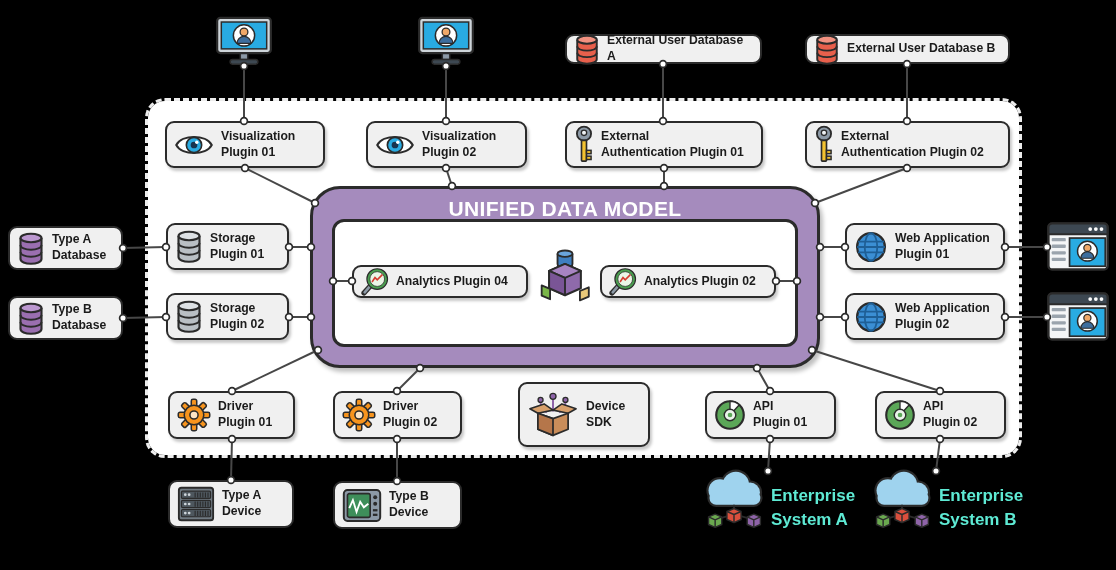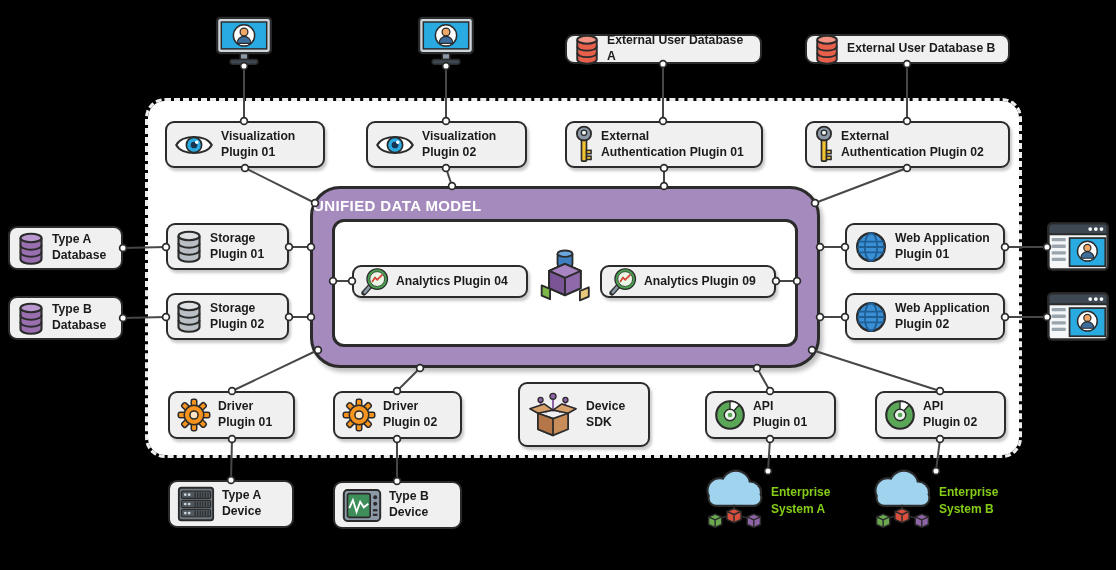--- a/index.html
+++ b/index.html
@@ -5,31 +5,31 @@
   * { margin:0; padding:0; box-sizing:border-box; }
   html,body { background:#000; }
   #stage { position:relative; width:1116px; height:570px; background:#000; overflow:hidden;
            font-family:"Liberation Sans",sans-serif; }
   #boundary { position:absolute; left:145px; top:98px; width:877px; height:360px;
               background:#fff; background-clip:padding-box; border:3px dashed #ededed;
               border-radius:20px; z-index:1; }
   #udm { position:absolute; left:310px; top:186px; width:510px; height:182px;
          background:#a58bbd; border:3px solid #2b2b2b; border-radius:30px;
          box-shadow:3px 4px 4px rgba(0,0,0,.25); z-index:2; }
-  #udm-title { position:absolute; top:8px; left:0; right:0; text-align:left;
-               color:#fff; font-weight:700; font-size:15px; letter-spacing:.4px; }
+  #udm-title { position:absolute; top:8px; left:0; right:0; text-align:center;
+               color:#fff; font-weight:700; font-size:21px; letter-spacing:.4px; }
   #udm-inner { position:absolute; left:19px; top:30px; width:466px; height:128px;
                background:#fff; border:3px solid #2b2b2b; border-radius:12px; }
   .node { position:absolute; display:flex; align-items:center; gap:7px;
           background:#f0f0f0; border:2.2px solid #2b2b2b; border-radius:9px;
           padding:2px 7px; box-shadow:2px 3px 3px rgba(0,0,0,.22); z-index:10; }
   .node .ic { flex:0 0 auto; }
   .lbl { font-size:12.2px; font-weight:700; color:#1b1b1b; line-height:1.28; white-space:pre-line; }
   .free { position:absolute; z-index:10; }
-  .ext-label { position:absolute; color:#84cc16; font-size:12px; font-weight:700;
+  .ext-label { position:absolute; color:#5eead4; font-size:17px; font-weight:700;
                line-height:1.4; white-space:pre-line; z-index:10; }
   #connectors { position:absolute; inset:0; width:1116px; height:570px;
                 pointer-events:none; z-index:50; }
   #connectors line { stroke:#474747; stroke-width:2; }
   #connectors .endpoint { fill:#fff; stroke:#2b2b2b; stroke-width:1.7; }
 </style>
 </head>
 <body>
 
 <div id="stage">
@@ -303,21 +303,21 @@
   <div class="node" style="left:352px;top:265px;width:176px;height:33px">
     <svg class="ic" width="28" height="28" viewBox="0 0 38 38">
         <use href="#sym-magnifier"></use>
       </svg>
     <div class="lbl">Analytics Plugin 04</div>
   </div>
   <div class="node" style="left:600px;top:265px;width:176px;height:33px">
     <svg class="ic" width="28" height="28" viewBox="0 0 38 38">
         <use href="#sym-magnifier"></use>
       </svg>
-    <div class="lbl">Analytics Plugin 09</div>
+    <div class="lbl">Analytics Plugin 02</div>
   </div>
 
   <div class="node" style="left:845px;top:223px;width:160px;height:47px">
     <svg class="ic" width="34" height="34" viewBox="0 0 38 38">
         <use href="#sym-globe"></use>
       </svg>
     <div class="lbl">Web Application
 Plugin 01</div>
   </div>
   <div class="node" style="left:845px;top:293px;width:160px;height:47px">

